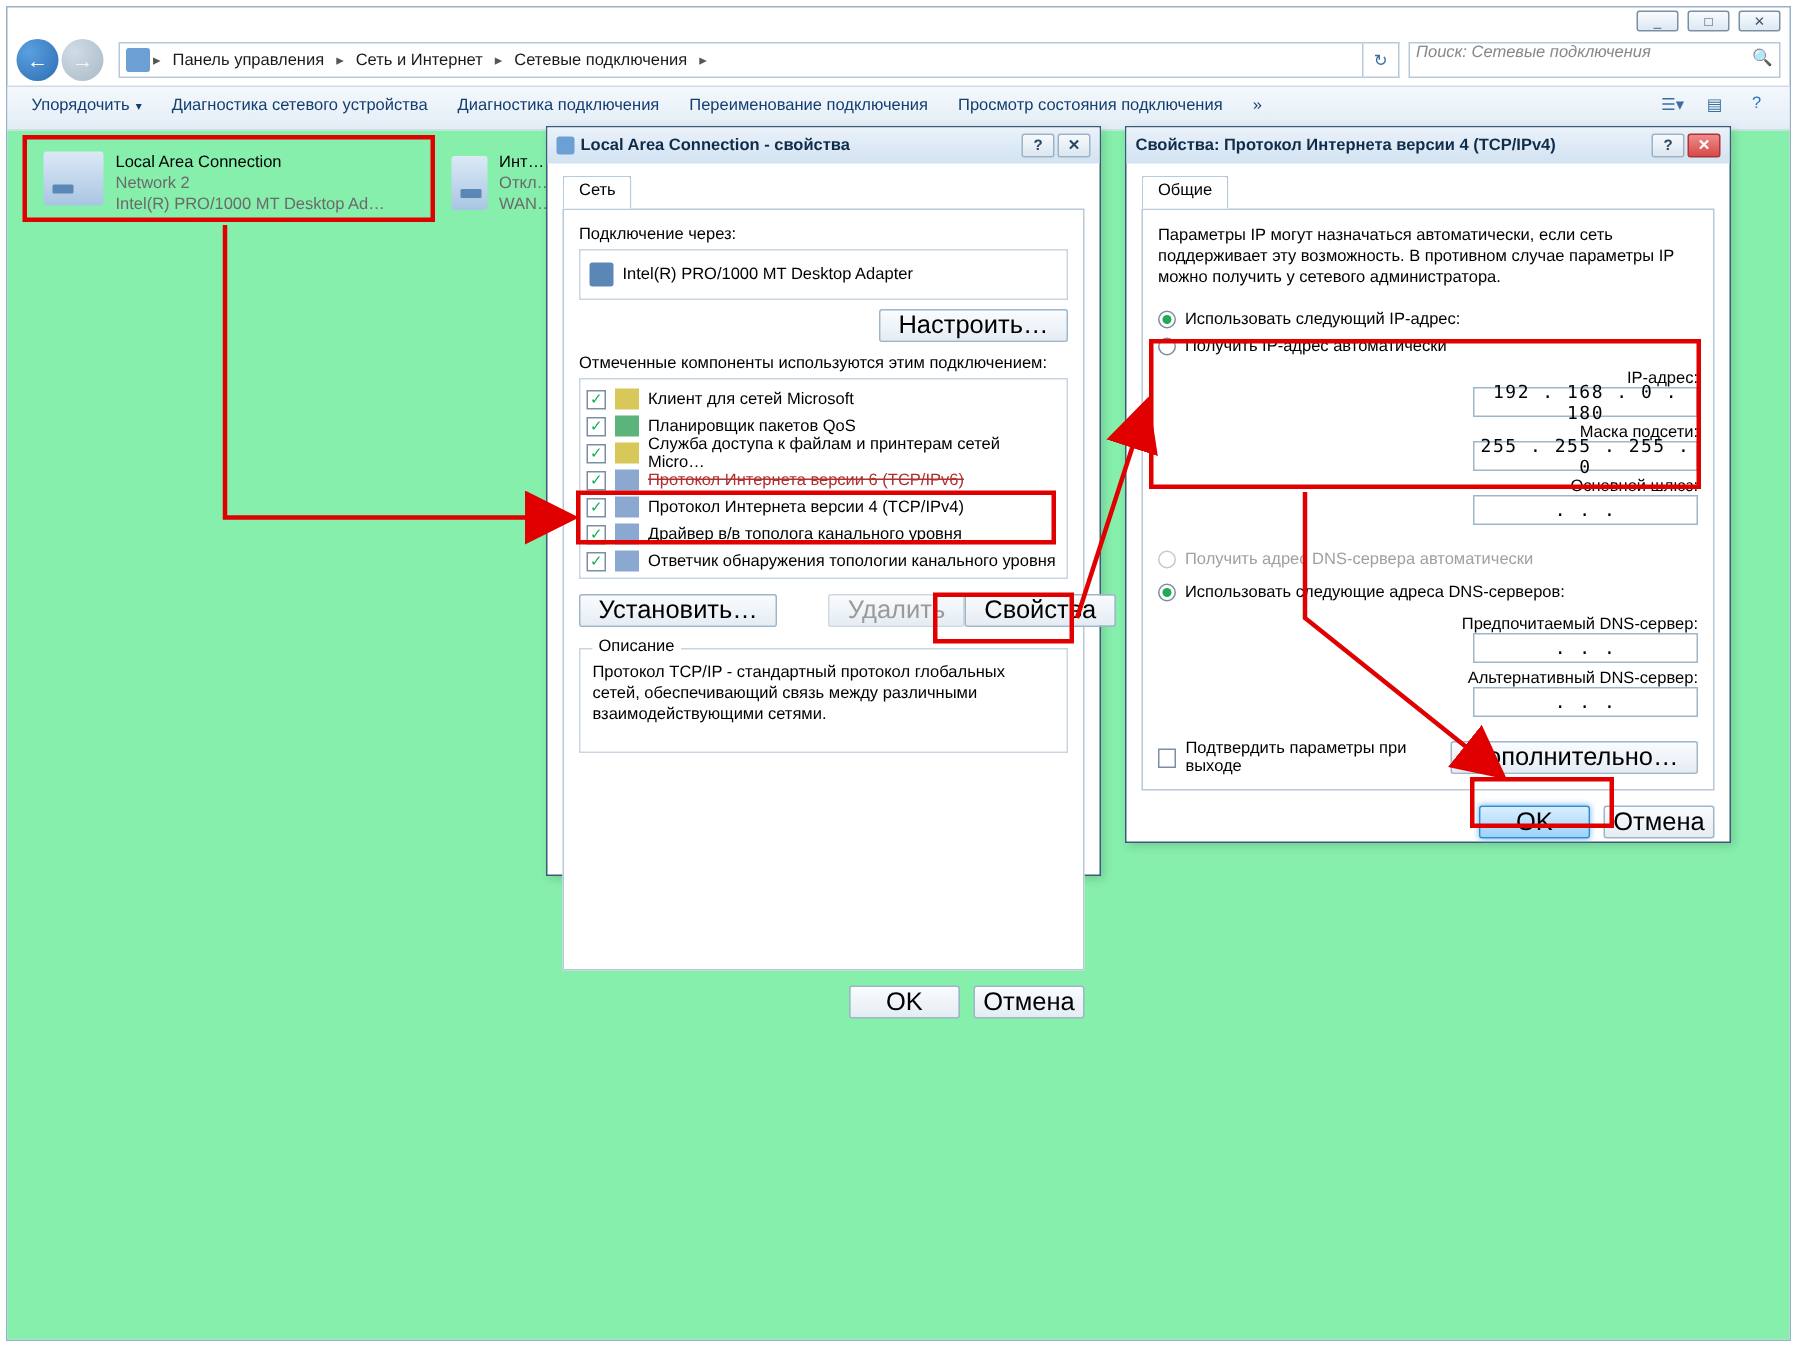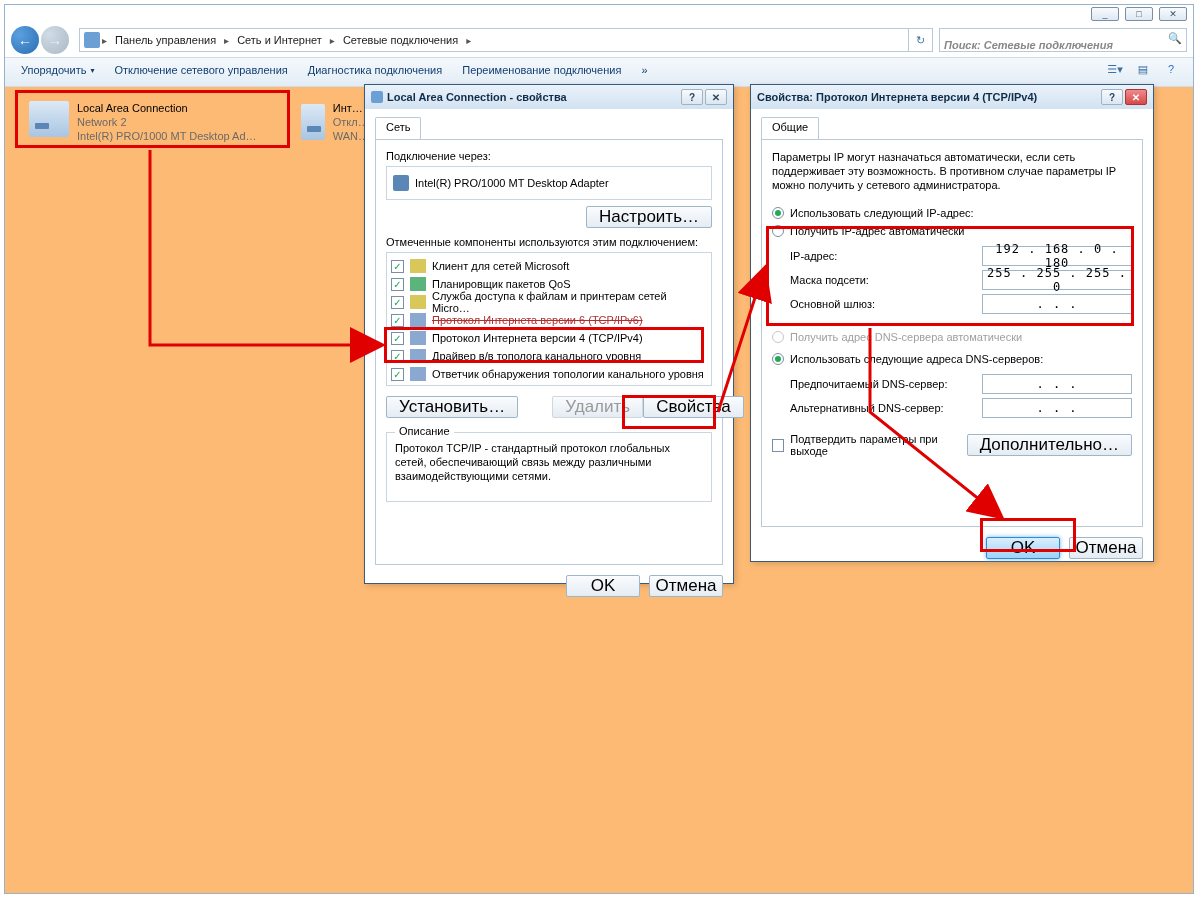--- a/index.html
+++ b/index.html
@@ -11,32 +11,32 @@
   .titlebar-row { position:absolute; right:6px; top:2px; display:flex; gap:6px; }
   .sysbtn { width:28px; height:14px; border:1px solid #7b8fa2; border-radius:2px; background:linear-gradient(#f9fbfd,#dce8f3); display:flex; align-items:center; justify-content:center; font-size:9px; color:#3b5369; }
 
   .nav-row { position:absolute; left:0; top:18px; width:100%; height:34px; display:flex; align-items:center; padding:0 6px; }
   .navcircle { width:28px; height:28px; border-radius:50%; background:radial-gradient(circle at 30% 30%, #5aa0e0, #2d6db3); display:flex; align-items:center; justify-content:center; color:#fff; font-size:14px; margin-right:2px; }
   .navcircle.dim { background:radial-gradient(circle at 30% 30%, #d0dce6, #a9b9c6); color:#eef3f7; }
   .breadcrumb { flex:none; margin-left:8px; height:24px; border:1px solid #b8cad9; background:#fff; display:flex; align-items:center; padding:0 4px; width:830px; }
   .crumb { padding:0 6px; height:22px; display:flex; align-items:center; color:#1a1a1a; }
   .crumb-sep { color:#555; padding:0 2px; font-size:10px; }
   .refresh-btn { width:24px; height:24px; border:1px solid #b8cad9; border-left:none; display:flex; align-items:center; justify-content:center; color:#3b6fa0; }
-  .searchbox { margin-left:6px; height:24px; border:1px solid #b8cad9; background:#fff; flex:1; display:flex; align-items:flex-end; padding:0 4px; color:#888; font-style:italic; position:relative;font-weight:bold; }
+  .searchbox { margin-left:6px; height:24px; border:1px solid #b8cad9; background:#fff; flex:1; display:flex; align-items:flex-start; padding:0 4px; color:#888; font-style:italic; position:relative; }
   .searchbox .mag { position:absolute; right:4px; top:3px; color:#3b6fa0; font-style:normal; }
 
   .toolbar { position:absolute; left:0; top:52px; width:100%; height:30px; background:linear-gradient(#f4f8fc,#e3edf6); border-top:1px solid #cfdce8; border-bottom:1px solid #cfdce8; display:flex; padding:0 10px; gap:8px; color:#123e70; }
   .tb-item { display:flex; align-items:center; gap:4px; height:24px; padding:0 6px; }
   .tb-item .drop { font-size:8px; }
   .tb-spacer { flex:1; }
   .tb-icons { display:flex; gap:4px; }
   .tb-smallbtn { width:24px; height:22px; border:1px solid transparent; display:flex; align-items:center; justify-content:center; color:#3b6fa0; }
 
   
-  .content { position:absolute; left:0; top:82px; right:0; bottom:0; background:#fdba74; }
+  .content { position:absolute; left:0; top:82px; right:0; bottom:0; background:#86efac; }
 
   .conn-item { position:absolute; display:flex; gap:8px; padding:4px 6px; }
   .conn-icon { width:40px; height:36px; background:linear-gradient(#dce9f6,#a9c5e2); border-radius:2px; position:relative; }
   .conn-icon::after { content:""; position:absolute; left:6px; top:22px; width:14px; height:6px; background:#5a87b5; border-radius:1px; }
   .conn-txt { display:flex; flex-direction:column; line-height:14px; }
   .conn-name { color:#000; }
   .conn-sub { color:#6a6a6a; }
 
   .red-box { position:absolute; border:3px solid #e00000; pointer-events:none; z-index:50; }
   svg.arrows { position:absolute; left:0; top:0; width:1198px; height:898px; pointer-events:none; z-index:60; }
@@ -75,21 +75,21 @@
   .ci-resp  { background:#8aa8d0; }
 
   .radio { width:12px; height:12px; border:1px solid #7a8fa3; border-radius:50%; display:inline-flex; align-items:center; justify-content:center; }
   .radio .dot { width:6px; height:6px; background:#2a5; border-radius:50%; }
   .radio.disabled { border-color:#c3c9cf; }
 
   .ip-field { width:150px; height:20px; border:1px solid #9fb5c8; background:#fff; display:flex; align-items:center; justify-content:center; font-family:monospace; font-size:12px; letter-spacing:1px; text-align:center; }
 
   .lbl { color:#000; }
   .lbl.disabled { color:#a0a0a0; }
-  .row-sp { display:flex; align-items:center; justify-content:space-between; margin:4px 0; }
+  .row-sp { display:flex; align-items:flex-end; justify-content:space-between; margin:4px 0;flex-direction:column; }
 </style>
 </head>
 <body>
 
 <div class="screen">
   <div class="explorer-frame">
 
     <div class="titlebar-row">
       <div class="sysbtn">_</div>
       <div class="sysbtn">□</div>
@@ -116,23 +116,24 @@
         <span>Поиск: Сетевые подключения</span>
         <span class="mag">🔍</span>
       </div>
     </div>
 
     <div class="toolbar">
       <div class="tb-item">
         <span>Упорядочить</span>
         <span class="drop">▾</span>
       </div>
-      <div class="tb-item">Отключение сетевого управления</div>
+      <div class="tb-item">Диагностика сетевого устройства</div>
       <div class="tb-item">Диагностика подключения</div>
       <div class="tb-item">Переименование подключения</div>
+      <div class="tb-item">Просмотр состояния подключения</div>
       <div class="tb-item">»</div>
       <div class="tb-spacer"></div>
       <div class="tb-icons">
         <div class="tb-smallbtn">☰▾</div>
         <div class="tb-smallbtn">▤</div>
         <div class="tb-smallbtn" style="color:#2d72c9">?</div>
       </div>
     </div>
 
     <div class="content">
@@ -163,21 +164,21 @@
       <span class="titletxt">Local Area Connection - свойства</span>
       <div class="dlg-sys">
         <div class="wbtn">?</div>
         <div class="wbtn">✕</div>
       </div>
     </div>
     <div class="dlg-body">
       <div class="tab-head">
         <div class="tab">Сеть</div>
       </div>
-      <div class="tab-panel" style="height:426px;">
+      <div class="tab-panel" style="height:508px;">
         <div>Подключение через:</div>
         <div class="conn-adapter-box" style="margin-top:4px;">
           <span class="smicon"></span>
           <span>Intel(R) PRO/1000 MT Desktop Adapter</span>
         </div>
         <div style="text-align:right; margin-top:6px;">
           <span class="btn">Настроить…</span>
         </div>
         <div style="margin-top:8px;">Отмеченные компоненты используются этим подключением:</div>
 

